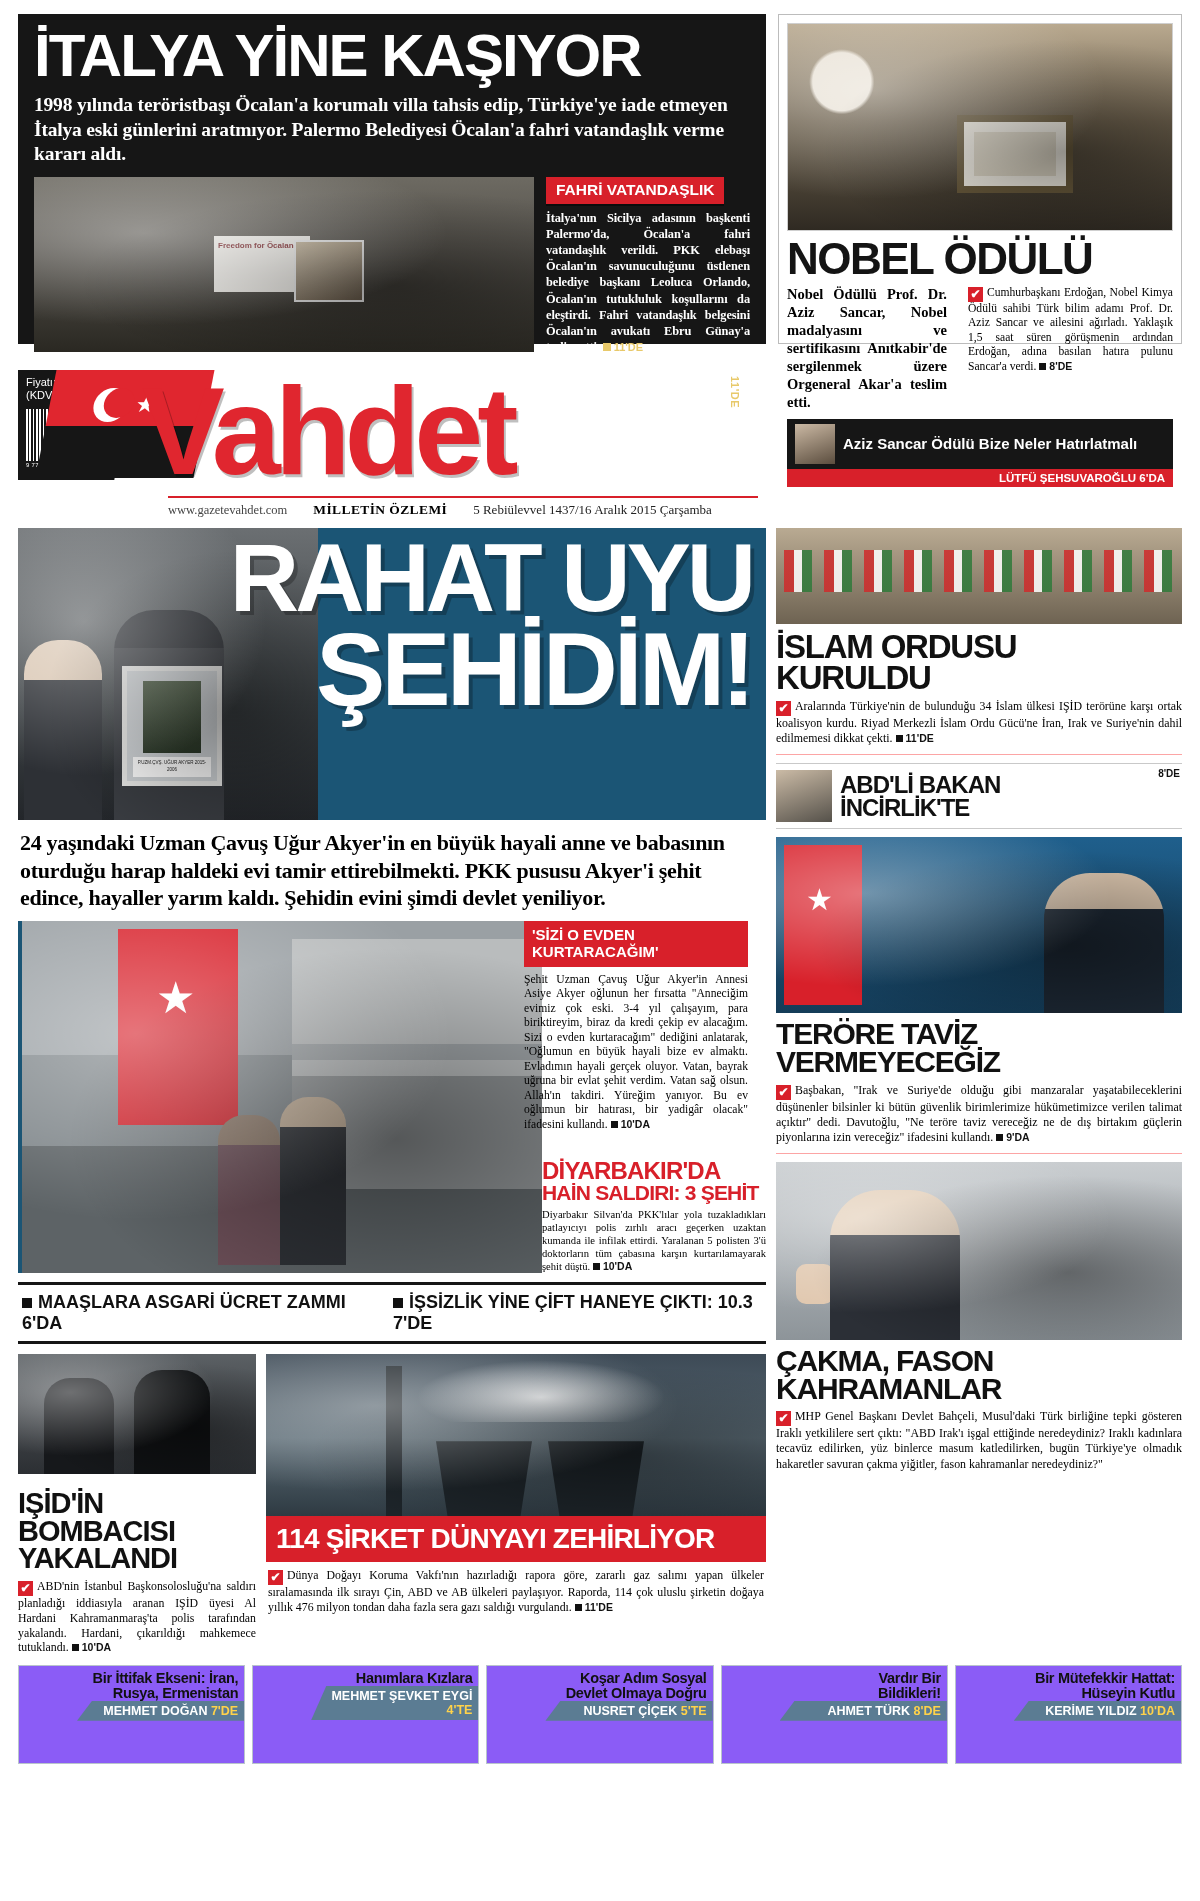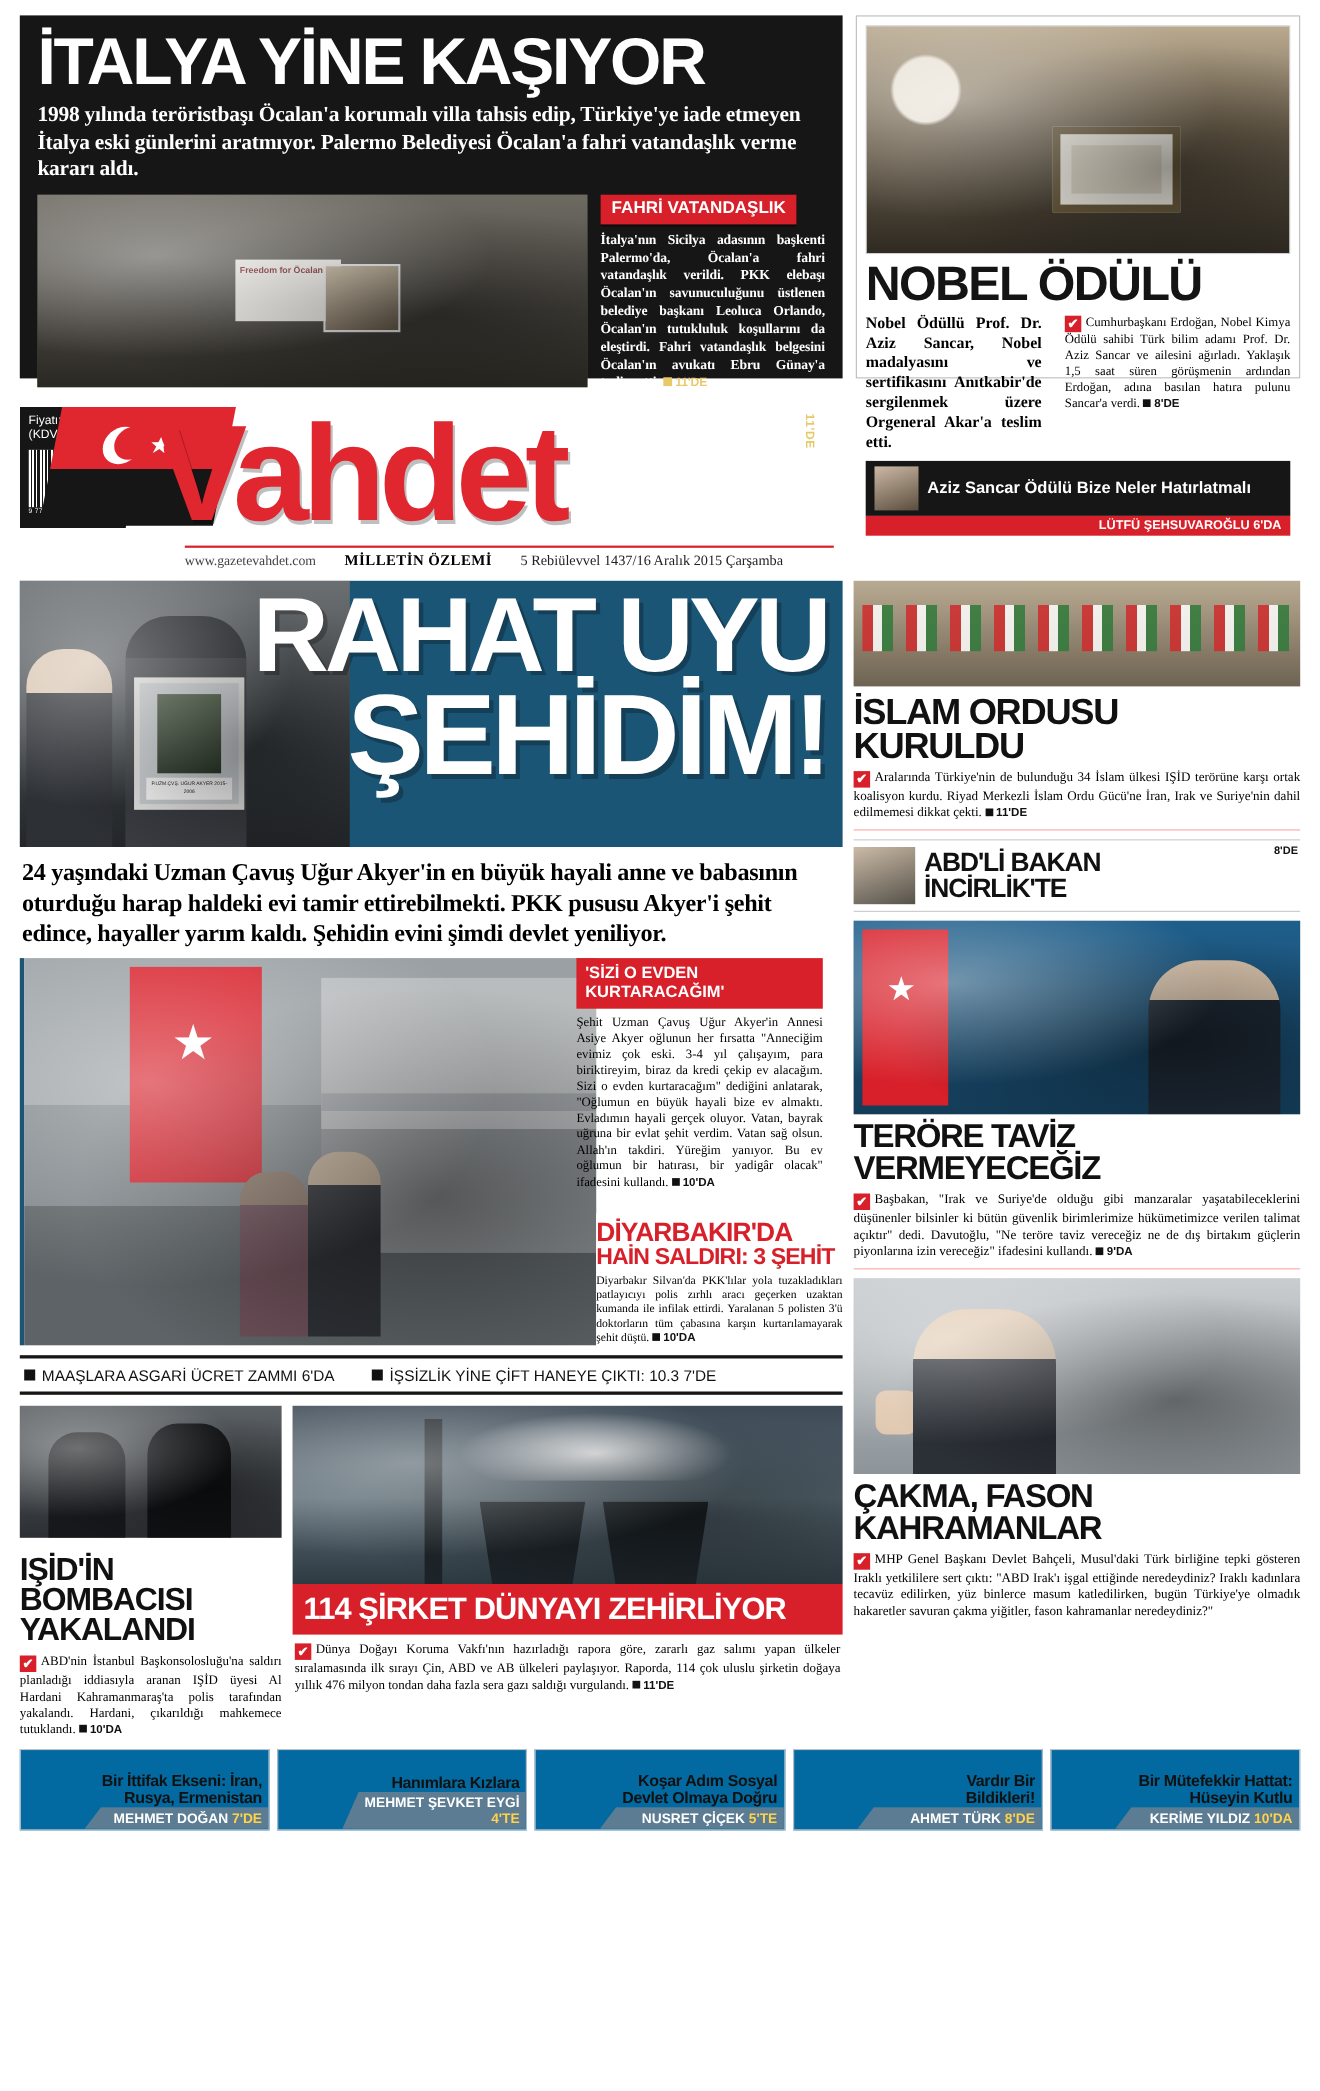--- a/index.html
+++ b/index.html
@@ -196,21 +196,21 @@
   .mh-info .date { color:#222; font-size:13px; }
 
   .mh-right { flex:1 1 auto; }
 
   
   .body-grid { display:flex; gap:10px; margin-top:4px; }
   .col-main { flex:0 0 748px; }
   .col-side { flex:1 1 auto; }
 
   
-  .hero { position:relative; background:#1b5575; height:242px; overflow:hidden; }
+  .hero { position:relative; background:#1b5575; height:292px; overflow:hidden; }
   .hero .heroimg {
     position:absolute; left:0; top:0; width:300px; height:100%;
     background: linear-gradient(180deg,#6b6f72 0%,#3d4245 60%,#23262a 100%);
   }
   .hero .heroimg .man{
     position:absolute; left:6px; bottom:0; width:78px; height:180px;
     background: linear-gradient(180deg,#d9c6b2 0 22%, #2d3035 22% 100%);
     border-radius:34px 34px 0 0;
   }
   .hero .heroimg .woman{
@@ -292,21 +292,21 @@
     font-family:"Liberation Serif",serif; font-size:10.6px; line-height:1.24;
     text-align:justify; margin-top:4px;
   }
 
   
   .ticker {
     margin-top:9px; border-top:3px solid #161616; border-bottom:3px solid #161616;
     padding:7px 4px; display:flex; gap:34px; align-items:center;
   }
   .ticker .item {
-    font-family:"Liberation Sans",sans-serif; font-weight:normal; font-size:14px;
+    font-family:"Liberation Sans",sans-serif; font-weight:bold; font-size:18px;
     color:#111;
   }
   .ticker .sq { display:inline-block; width:10px; height:10px; background:#111; margin-right:6px; }
   .ticker .pg { color:#111; }
 
   
   .bottom2 { display:flex; gap:10px; margin-top:10px; }
   .isid { flex:0 0 238px; }
   .isid .ph { height:120px;
     background: linear-gradient(180deg,#5b6064 0%,#2c2f33 100%); position:relative; overflow:hidden;}
@@ -393,22 +393,22 @@
     position:relative;
   }
   .side-ph.bahceli .person{position:absolute;left:54px;bottom:0;width:130px;height:150px;
     background: linear-gradient(180deg,#e2cdb6 0 30%, #2b2f36 30% 100%); border-radius:50px 50px 0 0;}
   .side-ph.bahceli .hand{position:absolute;left:20px;bottom:36px;width:38px;height:40px;
     background:#e0c7ae; border-radius:10px;}
 
   
   .columnists { display:flex; gap:7px; margin-top:10px; }
   .colcard {
-    flex:1 1 0; border:1px solid #b9c4cc; display:flex; align-items:flex-end;
-    height:74px; background:#0369a1; position:relative; overflow:hidden;
+    flex:1 1 0; border:1px solid #b9c4cc; display:flex; align-items:flex-start;
+    height:99px; background:#8b5cf6; position:relative; overflow:hidden;
   }
   .colcard .av {
     flex:0 0 58px; background: linear-gradient(165deg,#cdbda8,#4e4a45);
   }
   .colcard .rhs { flex:1 1 auto; display:flex; flex-direction:column; justify-content:space-between; }
   .colcard .title {
     font-family:"Liberation Sans",sans-serif; font-weight:bold;
     font-size:14.5px; line-height:1.02; color:#111; text-align:right;
     padding:5px 6px 0 4px; letter-spacing:-.3px;
   }

